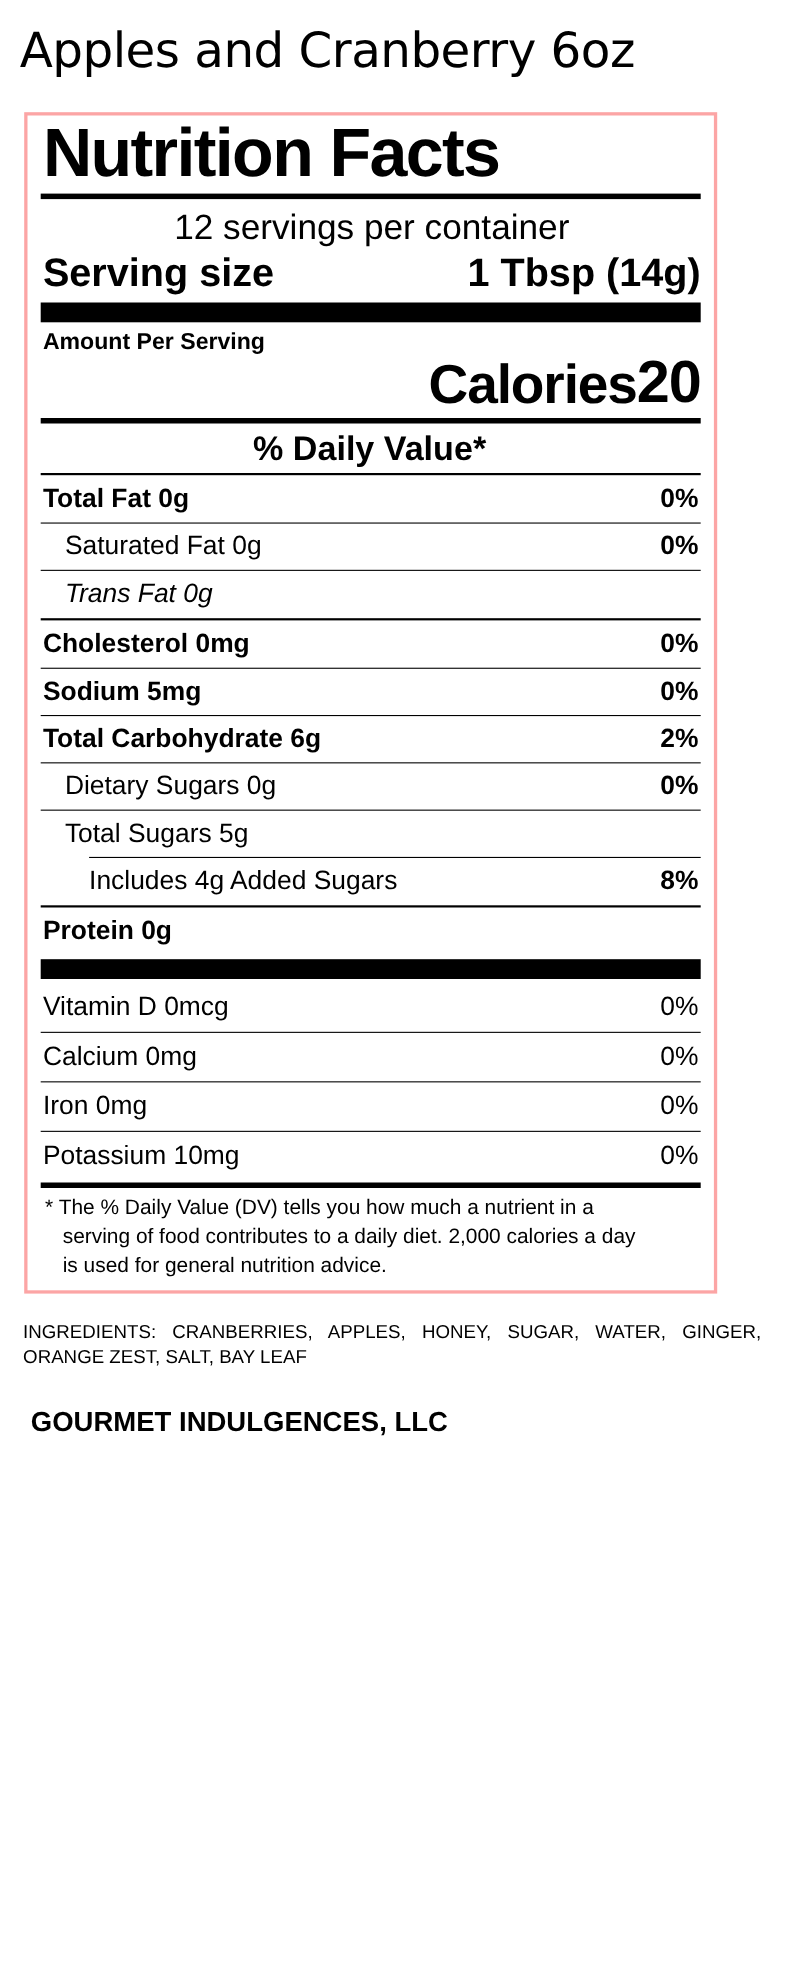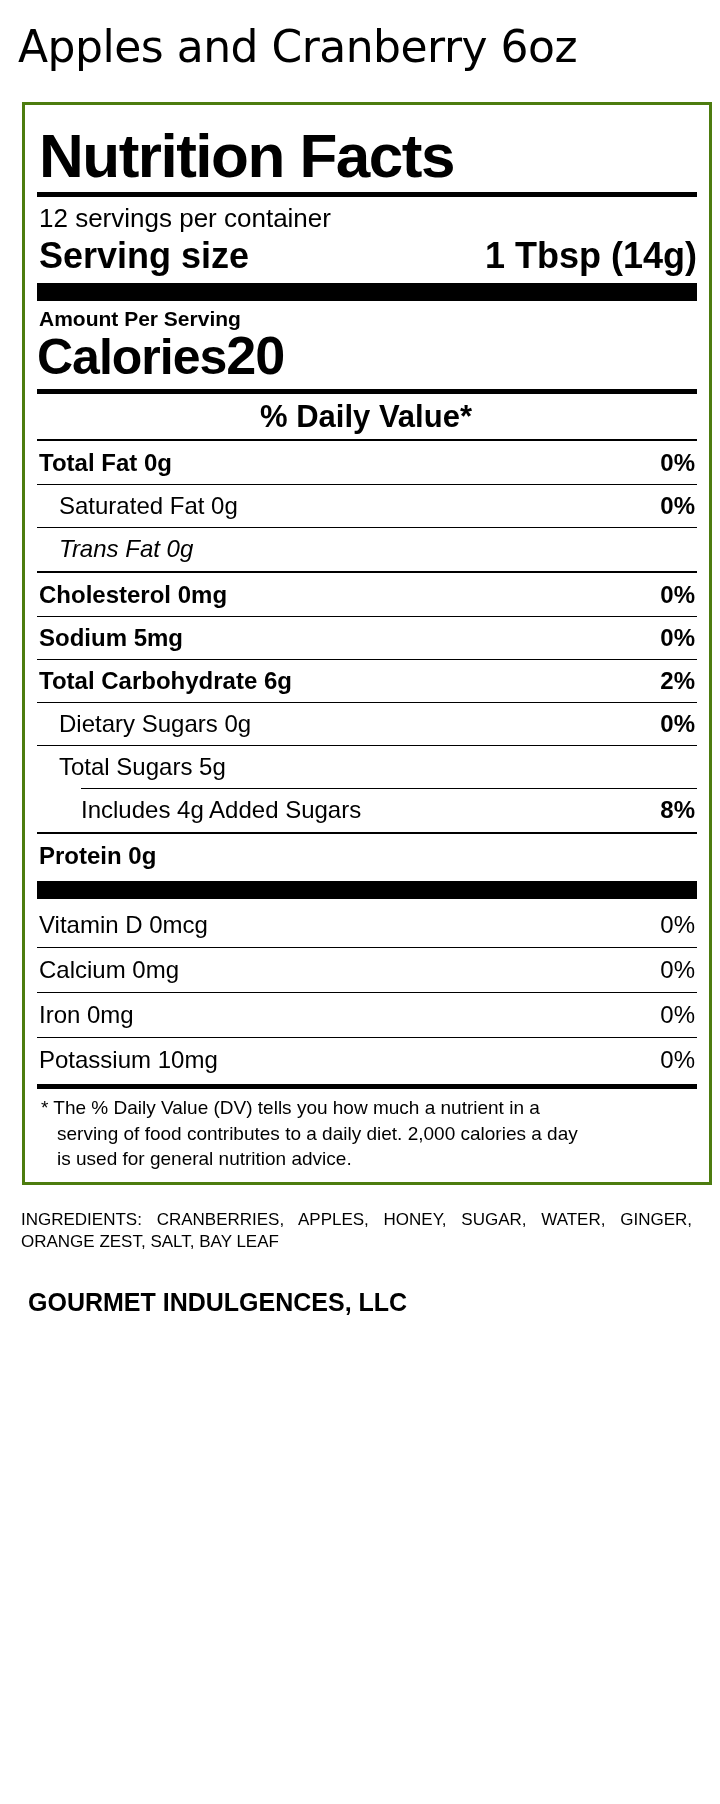--- a/index.html
+++ b/index.html
@@ -24,64 +24,65 @@
     font-size: 44px;
     line-height: 1.22;
     font-weight: 400;
     letter-spacing: -0.5px;
     margin: 6px 0 0 4px;
     max-width: 640px;
   }
 
   
   .nf-panel {
-    border: 3px solid #4d7c0f;
+    border: 3px solid #fca5a5;
     box-sizing: border-box;
     margin: 28px 8px 0 8px;
-    padding: 16px 12px 10px 12px;
-    width: 690px;
+    padding: 0 12px 10px 12px;
+    width: 630px;
   }
   .nf-title {
     font-family: "Liberation Sans", sans-serif;
     font-weight: 700;
     font-size: 62px;
     line-height: 1.0;
     letter-spacing: -1.5px;
     margin: 4px 0 2px 2px;
   }
   .rule-thin { border-top: 2px solid #000; margin: 4px 0; }
   .rule-med  { border-top: 5px solid #000; margin: 5px 0; }
   .rule-thick{ border-top: 18px solid #000; margin: 6px 0; }
   .rule-thick2{ border-top: 18px solid #000; margin: 7px 0; }
   .rule-hair { border-top: 1.5px solid #000; margin: 3px 0; }
 
   .servings {
-    font-size: 26px;
+    font-size: 32px;
     line-height: 1.25;
     margin: 2px 0 0 2px;
     font-family: "Liberation Sans", sans-serif;
+    text-align: center;
   }
   .serving-size-row {
     display: flex;
     justify-content: space-between;
     align-items: baseline;
     font-family: "Liberation Sans", sans-serif;
     font-weight: 700;
     font-size: 36px;
     margin: 1px 0 0 2px;
   }
   .amount-per {
     font-family: "Liberation Sans", sans-serif;
     font-weight: 700;
     font-size: 21px;
     margin: 2px 0 0 2px;
   }
   .calories-row {
     display: flex;
-    justify-content: flex-start;
+    justify-content: flex-end;
     align-items: flex-end;
     margin: -4px 0 0 0;
   }
   .calories-label {
     font-family: "Liberation Sans", sans-serif;
     font-weight: 700;
     font-size: 50px;
     letter-spacing: -1px;
     line-height: 1.05;
   }

